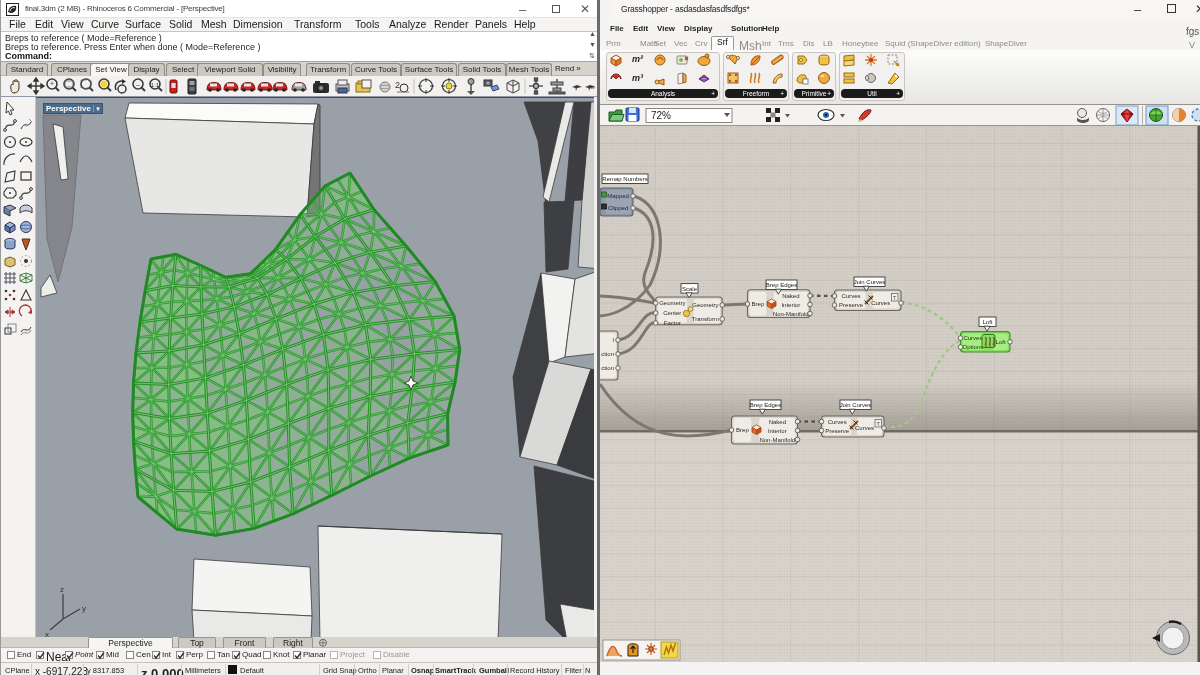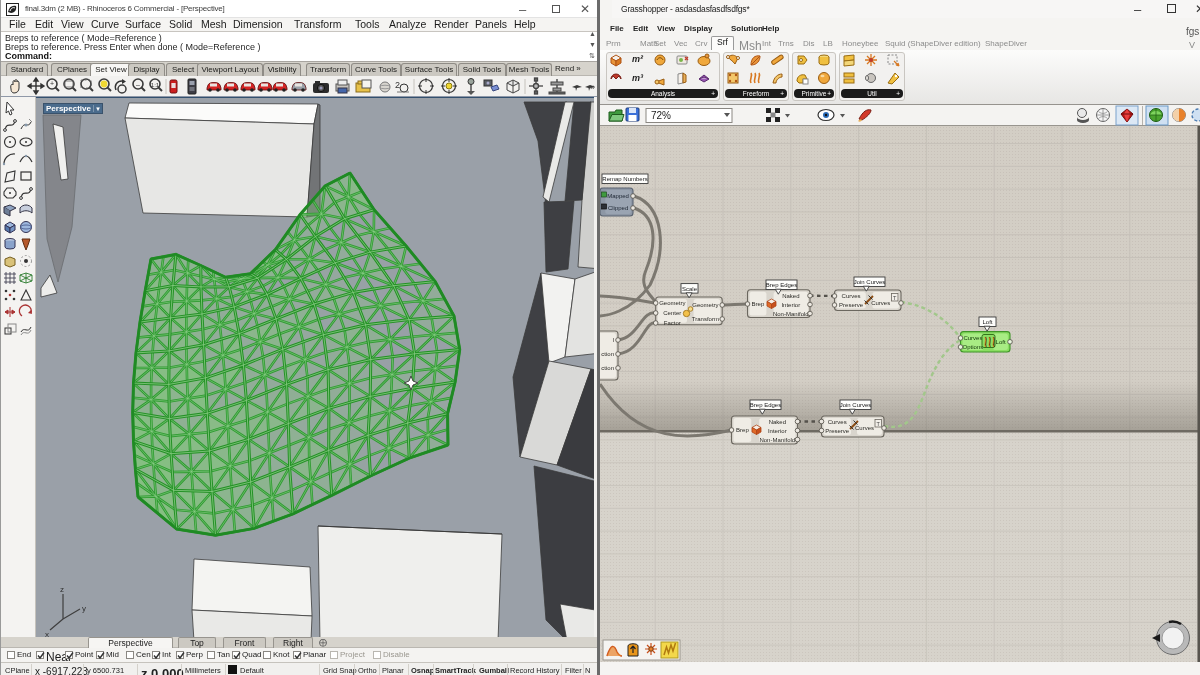--- a/index.html
+++ b/index.html
@@ -42,21 +42,21 @@
         <div class="tx" style="left:588px;top:-2px;font-size:7px;color:#555;">▲</div>
         <div class="tx" style="left:588px;top:9px;font-size:7px;color:#555;">▼</div>
         <div class="tx" style="left:588px;top:20px;font-size:7px;color:#555;">⇅</div>
       </div>
       <div class="abs" style="left:0;top:62px;width:597px;height:14px;background:#d6d3cc;border-bottom:1px solid #b9b6b0;">
         <div class="abs" style="left:5px;top:1px;width:42px;height:13px;background:#cbc8c1;border:1px solid #8f8c86;border-bottom:none;border-radius:3px 3px 0 0;font-size:8px;color:#21211f;text-align:center;line-height:12px;">Standard</div>
         <div class="abs" style="left:50px;top:1px;width:42px;height:13px;background:#cbc8c1;border:1px solid #8f8c86;border-bottom:none;border-radius:3px 3px 0 0;font-size:8px;color:#21211f;text-align:center;line-height:12px;">CPlanes</div>
         <div class="abs" style="left:89px;top:1px;width:42px;height:13px;background:#f7f6f4;border:1px solid #8f8c86;border-bottom:none;border-radius:3px 3px 0 0;font-size:8px;color:#21211f;text-align:center;line-height:12px;">Set View</div>
         <div class="abs" style="left:127px;top:1px;width:37px;height:13px;background:#cbc8c1;border:1px solid #8f8c86;border-bottom:none;border-radius:3px 3px 0 0;font-size:8px;color:#21211f;text-align:center;line-height:12px;">Display</div>
         <div class="abs" style="left:165px;top:1px;width:34px;height:13px;background:#cbc8c1;border:1px solid #8f8c86;border-bottom:none;border-radius:3px 3px 0 0;font-size:8px;color:#21211f;text-align:center;line-height:12px;">Select</div>
-        <div class="abs" style="left:196px;top:1px;width:66px;height:13px;background:#cbc8c1;border:1px solid #8f8c86;border-bottom:none;border-radius:3px 3px 0 0;font-size:8px;color:#21211f;text-align:center;line-height:12px;">Viewport Layout</div>
+        <div class="abs" style="left:196px;top:1px;width:66px;height:13px;background:#cbc8c1;border:1px solid #8f8c86;border-bottom:none;border-radius:3px 3px 0 0;font-size:8px;color:#21211f;text-align:center;line-height:12px;">Viewport Solid</div>
         <div class="abs" style="left:262px;top:1px;width:38px;height:13px;background:#cbc8c1;border:1px solid #8f8c86;border-bottom:none;border-radius:3px 3px 0 0;font-size:8px;color:#21211f;text-align:center;line-height:12px;">Visibility</div>
         <div class="abs" style="left:305px;top:1px;width:44px;height:13px;background:#cbc8c1;border:1px solid #8f8c86;border-bottom:none;border-radius:3px 3px 0 0;font-size:8px;color:#21211f;text-align:center;line-height:12px;">Transform</div>
         <div class="abs" style="left:350px;top:1px;width:50px;height:13px;background:#cbc8c1;border:1px solid #8f8c86;border-bottom:none;border-radius:3px 3px 0 0;font-size:8px;color:#21211f;text-align:center;line-height:12px;">Curve Tools</div>
         <div class="abs" style="left:400px;top:1px;width:56px;height:13px;background:#cbc8c1;border:1px solid #8f8c86;border-bottom:none;border-radius:3px 3px 0 0;font-size:8px;color:#21211f;text-align:center;line-height:12px;">Surface Tools</div>
         <div class="abs" style="left:457px;top:1px;width:48px;height:13px;background:#cbc8c1;border:1px solid #8f8c86;border-bottom:none;border-radius:3px 3px 0 0;font-size:8px;color:#21211f;text-align:center;line-height:12px;">Solid Tools</div>
         <div class="abs" style="left:505px;top:1px;width:46px;height:13px;background:#cbc8c1;border:1px solid #8f8c86;border-bottom:none;border-radius:3px 3px 0 0;font-size:8px;color:#21211f;text-align:center;line-height:12px;">Mesh Tools</div>
         <div class="tx" style="left:554px;top:2px;font-size:8px;color:#21211f;">Rend »</div>
       </div>
       <div class="abs" style="left:0;top:76px;width:597px;height:21px;background:#f2f1ef;border-bottom:1px solid #8f98a8;">
         <svg class="abs" style="left:0;top:0" width="597" height="21" viewBox="0 0 597 21">
@@ -648,21 +648,21 @@
         <div class="tx" style="left:16px;top:2px;font-size:8px;color:#1b1b1b;">End</div>
         <div class="abs" style="left:35px;top:3px;width:8px;height:8px;background:#fff;border:1px solid #8a8782;"></div>
         <svg class="abs" style="left:35px;top:3px" width="10" height="10">
           <path d="M2 4.5 L4 7 L8 1.5" stroke="#333" stroke-width="1.4" fill="none"></path>
         </svg>
         <div class="tx" style="left:45px;top:2px;font-size:12px;color:#1b1b1b;">Near</div>
         <div class="abs" style="left:64px;top:3px;width:8px;height:8px;background:#fff;border:1px solid #8a8782;"></div>
         <svg class="abs" style="left:64px;top:3px" width="10" height="10">
           <path d="M2 4.5 L4 7 L8 1.5" stroke="#333" stroke-width="1.4" fill="none"></path>
         </svg>
-        <div class="tx" style="left:74px;top:2px;font-size:8px;color:#1b1b1b;">Point</div>
+        <div class="tx" style="left:74px;top:2px;font-size:8px;color:#1b1b1b;font-style:italic;">Point</div>
         <div class="abs" style="left:95px;top:3px;width:8px;height:8px;background:#fff;border:1px solid #8a8782;"></div>
         <svg class="abs" style="left:95px;top:3px" width="10" height="10">
           <path d="M2 4.5 L4 7 L8 1.5" stroke="#333" stroke-width="1.4" fill="none"></path>
         </svg>
         <div class="tx" style="left:105px;top:2px;font-size:8px;color:#1b1b1b;">Mid</div>
         <div class="abs" style="left:125px;top:3px;width:8px;height:8px;background:#fff;border:1px solid #8a8782;"></div>
         <div class="tx" style="left:135px;top:2px;font-size:8px;color:#1b1b1b;">Cen</div>
         <div class="abs" style="left:151px;top:3px;width:8px;height:8px;background:#fff;border:1px solid #8a8782;"></div>
         <svg class="abs" style="left:151px;top:3px" width="10" height="10">
           <path d="M2 4.5 L4 7 L8 1.5" stroke="#333" stroke-width="1.4" fill="none"></path>
@@ -688,21 +688,21 @@
         </svg>
         <div class="tx" style="left:302px;top:2px;font-size:8px;color:#1b1b1b;">Planar</div>
         <div class="abs" style="left:329px;top:3px;width:8px;height:8px;background:#fff;border:1px solid #b9b6b0;"></div>
         <div class="tx" style="left:339px;top:2px;font-size:8px;color:#9a978f;">Project</div>
         <div class="abs" style="left:372px;top:3px;width:8px;height:8px;background:#fff;border:1px solid #b9b6b0;"></div>
         <div class="tx" style="left:382px;top:2px;font-size:8px;color:#9a978f;">Disable</div>
       </div>
       <div class="abs" style="left:0;top:662px;width:597px;height:13px;background:#f1f0ee;border-top:1px solid #c6c3bd;">
         <div class="tx" style="left:4px;top:2.5px;font-size:7.5px;font-weight:normal;color:#222;">CPlane</div>
         <div class="tx" style="left:34px;top:2.5px;font-size:10px;font-weight:normal;color:#222;">x -6917.223</div>
-        <div class="tx" style="left:86px;top:2.5px;font-size:7.5px;font-weight:normal;color:#222;">y 6500.731</div>
+        <div class="tx" style="left:86px;top:2.5px;font-size:7.5px;font-weight:normal;color:#222;">y 8317.853</div>
         <div class="tx" style="left:140px;top:2.5px;font-size:13px;font-weight:bold;color:#222;">z 0.000</div>
         <div class="tx" style="left:184px;top:2.5px;font-size:7.5px;font-weight:normal;color:#222;">Millimeters</div>
         <div class="tx" style="left:239px;top:2.5px;font-size:7.5px;font-weight:normal;color:#222;">Default</div>
         <div class="tx" style="left:322px;top:2.5px;font-size:7.5px;font-weight:normal;color:#222;">Grid Snap</div>
         <div class="tx" style="left:357px;top:2.5px;font-size:7.5px;font-weight:normal;color:#222;">Ortho</div>
         <div class="tx" style="left:381px;top:2.5px;font-size:7.5px;font-weight:normal;color:#222;">Planar</div>
         <div class="tx" style="left:410px;top:2.5px;font-size:7.5px;font-weight:bold;color:#222;">Osnap</div>
         <div class="tx" style="left:434px;top:2.5px;font-size:7.5px;font-weight:bold;color:#222;">SmartTrack</div>
         <div class="tx" style="left:478px;top:2.5px;font-size:7.5px;font-weight:bold;color:#222;">Gumball</div>
         <div class="tx" style="left:509px;top:2.5px;font-size:7.5px;font-weight:normal;color:#222;">Record History</div>

